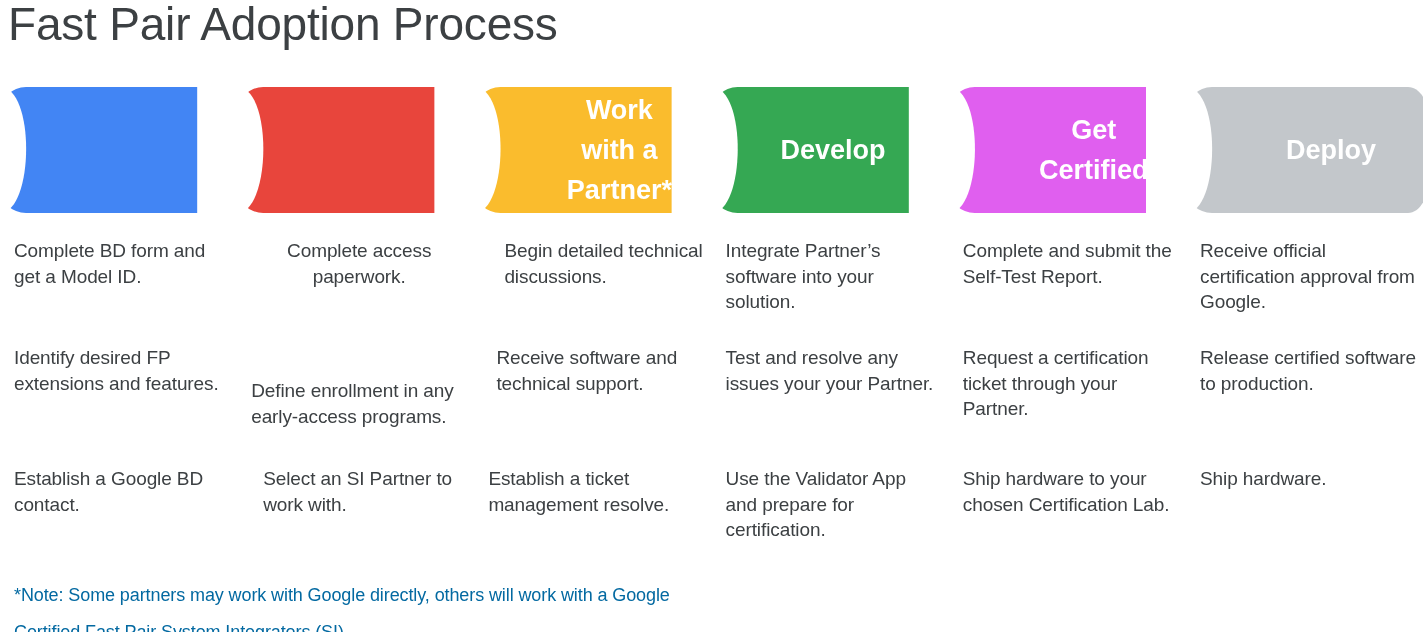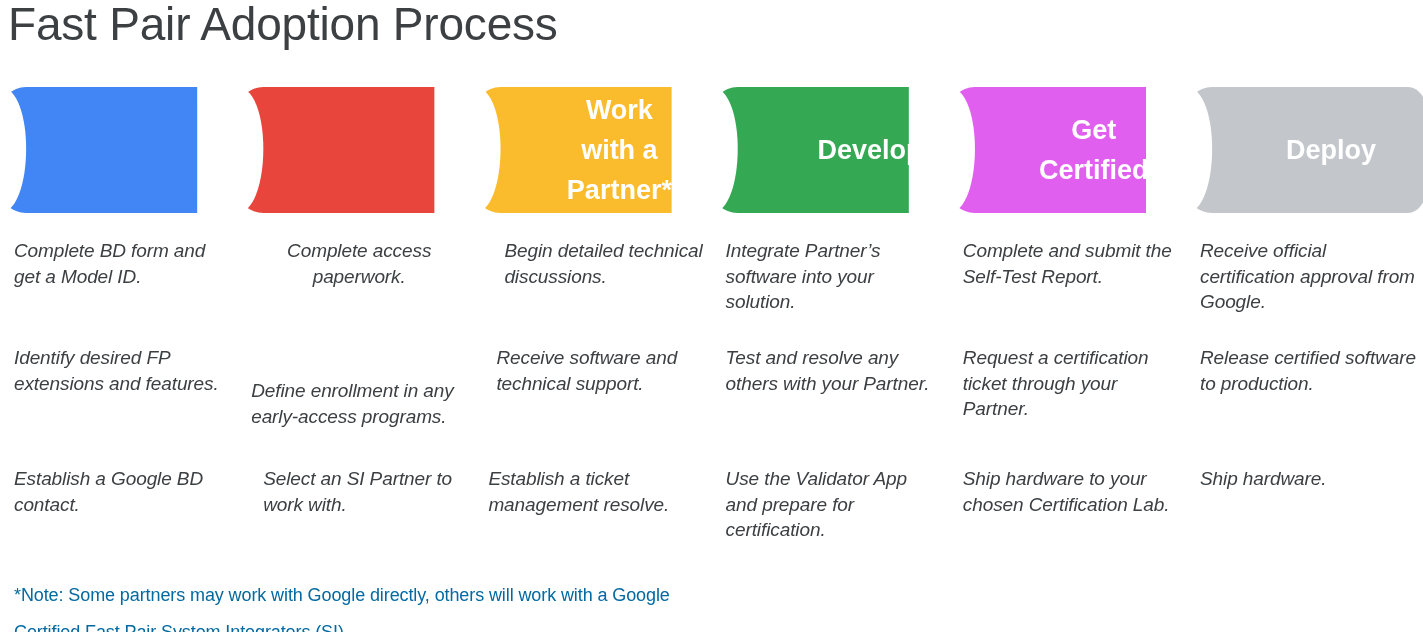--- a/index.html
+++ b/index.html
@@ -58,21 +58,20 @@
   }
   .ribbon-label span { display: block; width: 100%; }
 
   
   #columns {
     position: absolute;
     left: 0;
     top: 238px;
     width: 1423px;
     height: 320px;
-    font-style: italic;
   }
   .column {
     position: absolute;
     top: 0;
     width: 222px;
   }
   .bullet {
     position: absolute;
     font-size: 19px;
     line-height: 25.5px;
@@ -114,21 +113,21 @@
         <path d="M 711.5999999999999 0 C 747.3 0 745.5999999999999 126 711.5999999999999 126 L 671.5999999999999 126 L 671.5999999999999 0 Z" fill="#FFFFFF"></path>
         <path d="M 974.8 0 L 1170.8 0 C 1206.5 0 1204.8 126 1170.8 126 L 974.8 126 A 26 26 0 0 1 948.8 100 L 948.8 26 A 26 26 0 0 1 974.8 0 Z" fill="#E05FEF"></path>
         <path d="M 948.8 0 C 984.5 0 982.8 126 948.8 126 L 908.8 126 L 908.8 0 Z" fill="#FFFFFF"></path>
         <path d="M 1212 0 L 1408 0 C 1443.7 0 1442 126 1408 126 L 1212 126 A 26 26 0 0 1 1186 100 L 1186 26 A 26 26 0 0 1 1212 0 Z" fill="#C3C7CB"></path>
         <path d="M 1186 0 C 1221.7 0 1220 126 1186 126 L 1146 126 L 1146 0 Z" fill="#FFFFFF"></path>
       </g>
   </svg>
   <div class="ribbon-label" style="left: 508.4px; width: 222px;">
       <span>Work<br>with a<br>Partner*</span>
     </div>
-  <div class="ribbon-label" style="left: 759px; width: 222px;">
+  <div class="ribbon-label" style="left: 722px; width: 222px;">
       <span>Develop</span>
     </div>
   <div class="ribbon-label" style="left: 982.8px; width: 222px;">
       <span>Get<br>Certified</span>
     </div>
   <div class="ribbon-label" style="left: 1220px; width: 222px;">
       <span>Deploy</span>
     </div>
 </div>
 
@@ -147,21 +146,21 @@
   </div>
 
   <div class="column" style="left: 488.4px;">
     <div class="bullet r0" style="width: 216px; margin-left: 16px;">Begin detailed technical discussions.</div>
     <div class="bullet r1" style="width: 216px; margin-left: 8px;">Receive software and technical support.</div>
     <div class="bullet r2" style="width: 216px;">Establish a ticket management resolve.</div>
   </div>
 
   <div class="column" style="left: 725.6px;">
     <div class="bullet r0" style="width: 216px;">Integrate Partner’s software into your solution.</div>
-    <div class="bullet r1" style="width: 216px;">Test and resolve any others with your Partner.</div>
+    <div class="bullet r1" style="width: 216px;">Test and resolve any issues your your Partner.</div>
     <div class="bullet r2" style="width: 216px;">Use the Validator App and prepare for certification.</div>
   </div>
 
   <div class="column" style="left: 962.8px;">
     <div class="bullet r0" style="width: 216px;">Complete and submit the Self-Test Report.</div>
     <div class="bullet r1" style="width: 216px;">Request a certification ticket through your Partner.</div>
     <div class="bullet r2" style="width: 216px;">Ship hardware to your chosen Certification Lab.</div>
   </div>
 
   <div class="column" style="left: 1200px;">

